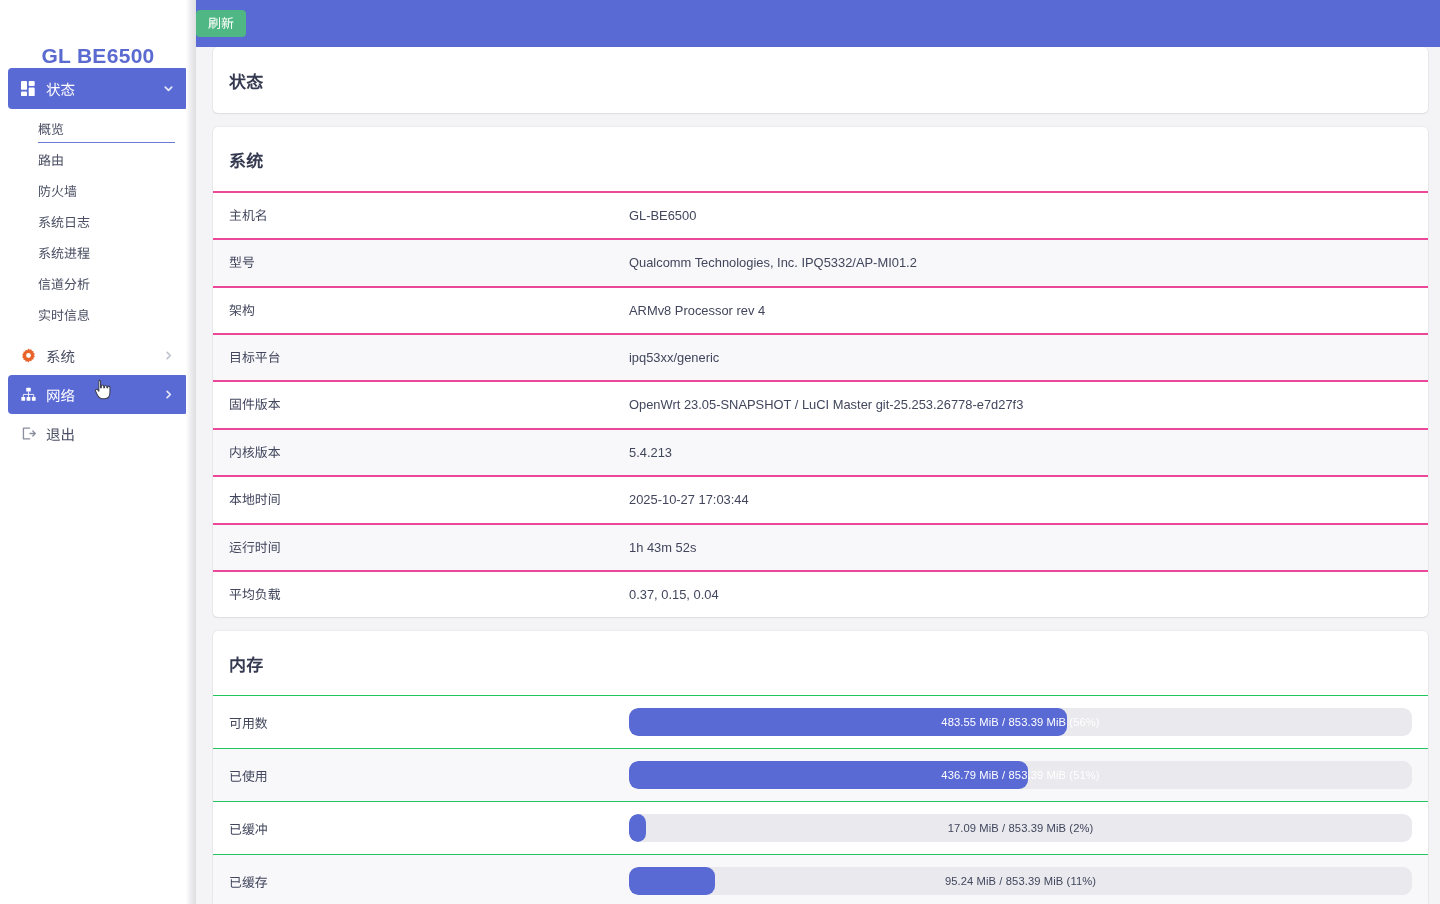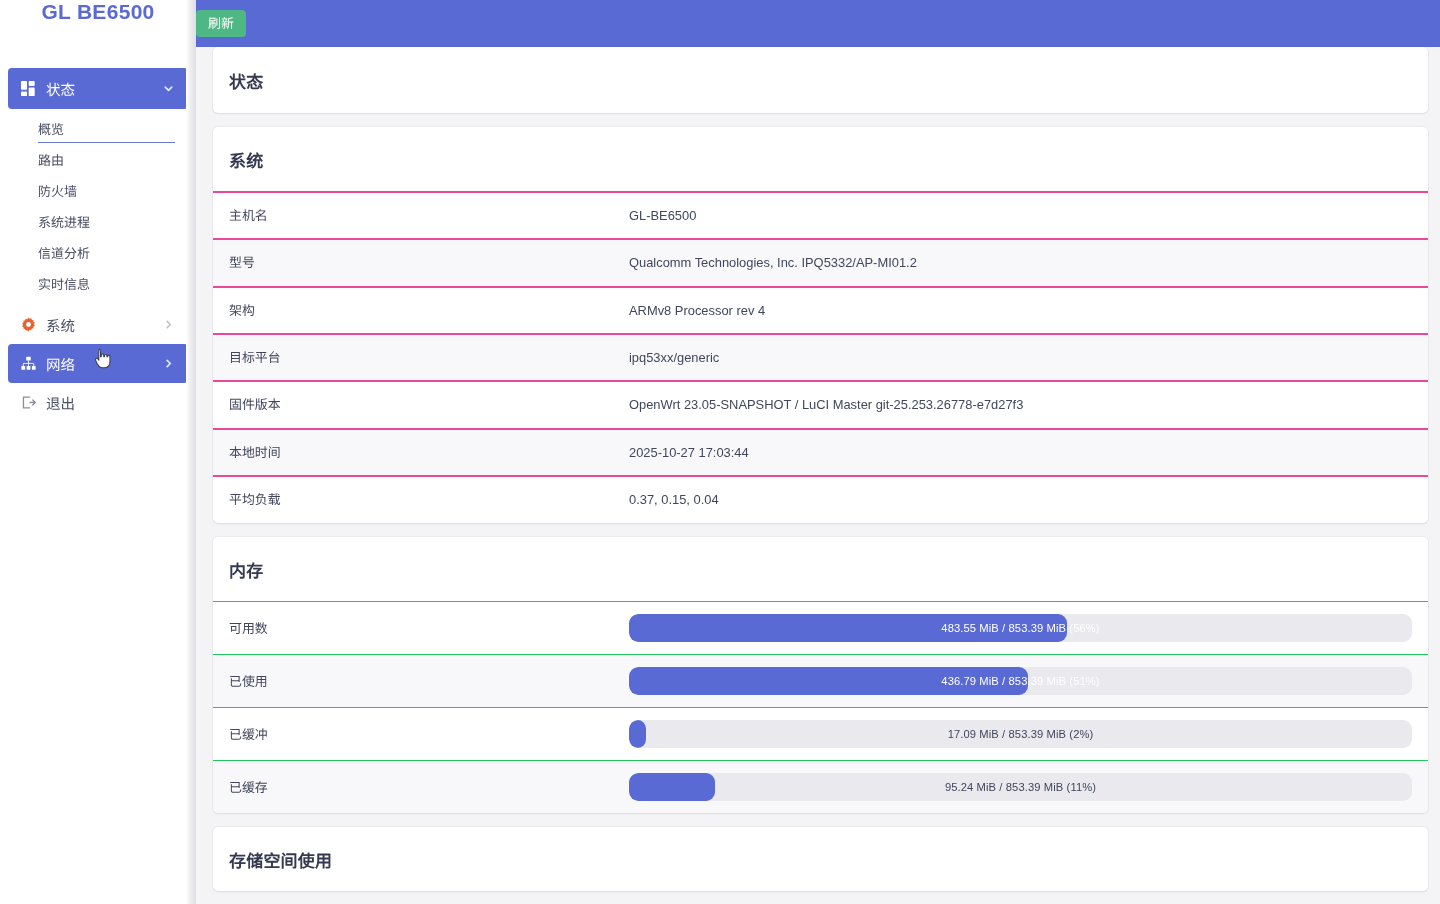--- a/index.html
+++ b/index.html
@@ -35,21 +35,21 @@
     content: "";
     position: absolute;
     top: 0; right: 0;
     width: 10px; height: 100%;
     background: linear-gradient(to right, #ffffff 0%, #f1f1f3 35%, #e6e6ea 70%, #dedee3 100%);
   }
 
   .brand {
     height: 68px;
     display: flex;
-    align-items: flex-start;
+    align-items: flex-end;
     justify-content: center;
     user-select: none;
   }
   .brand-text {
     font-size: 21px;
     font-weight: bold;
     letter-spacing: .3px;
     color: #5b6ad0;
   }
 
@@ -273,20 +273,23 @@
 
       <div class="submenu">
         <div class="submenu-item active">
           <span>概览</span>
         </div>
         <div class="submenu-item">
           <span>路由</span>
         </div>
         <div class="submenu-item">
           <span>防火墙</span>
+        </div>
+        <div class="submenu-item">
+          <span>系统日志</span>
         </div>
         <div class="submenu-item">
           <span>系统进程</span>
         </div>
         <div class="submenu-item">
           <span>信道分析</span>
         </div>
         <div class="submenu-item">
           <span>实时信息</span>
         </div>
@@ -379,22 +382,30 @@
               </tr>
               <tr>
                 <td class="k">目标平台</td>
                 <td class="v">ipq53xx/generic</td>
               </tr>
               <tr>
                 <td class="k">固件版本</td>
                 <td class="v">OpenWrt 23.05-SNAPSHOT / LuCI Master git-25.253.26778-e7d27f3</td>
               </tr>
               <tr>
+                <td class="k">内核版本</td>
+                <td class="v">5.4.213</td>
+              </tr>
+              <tr>
                 <td class="k">本地时间</td>
                 <td class="v">2025-10-27 17:03:44</td>
+              </tr>
+              <tr>
+                <td class="k">运行时间</td>
+                <td class="v">1h 43m 52s</td>
               </tr>
               <tr>
                 <td class="k">平均负载</td>
                 <td class="v">0.37, 0.15, 0.04</td>
               </tr>
             </tbody>
           </table>
         </div>
 
         <div class="card">

